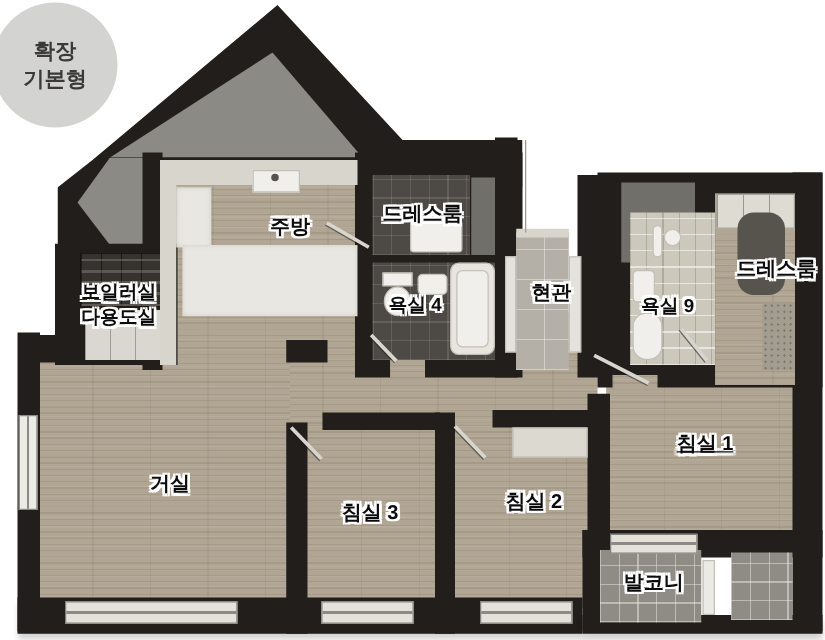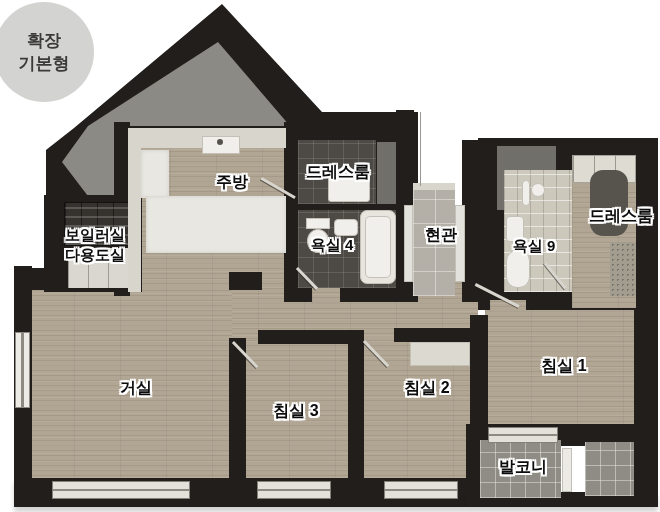--- a/index.html
+++ b/index.html
@@ -186,15 +186,15 @@
 <div class="label" style="left:232px;top:182px;">주방</div>
 <div class="label" style="left:338px;top:172px;">드레스룸</div>
 <div class="label small" style="left:95px;top:234px;">보일러실</div>
 <div class="label small" style="left:95px;top:254px;">다용도실</div>
 <div class="label small" style="left:332px;top:244px;">욕실 4</div>
 <div class="label" style="left:441px;top:235px;">현관</div>
 <div class="label small" style="left:534px;top:245px;">욕실 9</div>
 <div class="label" style="left:605px;top:216px;padding-left:32px;">드레스룸</div>
 <div class="label" style="left:136px;top:388px;">거실</div>
 <div class="label" style="left:296px;top:411px;">침실 3</div>
-<div class="label" style="left:427px;top:388px;">침실 2</div>
-<div class="label" style="left:564px;top:366px;">침실 1</div>
+<div class="label" style="left:427px;top:402px;">침실 2</div>
+<div class="label" style="left:564px;top:356px;text-decoration:underline;">침실 1</div>
 <div class="label" style="left:523px;top:467px;">발코니</div>
 
 </body></html>

